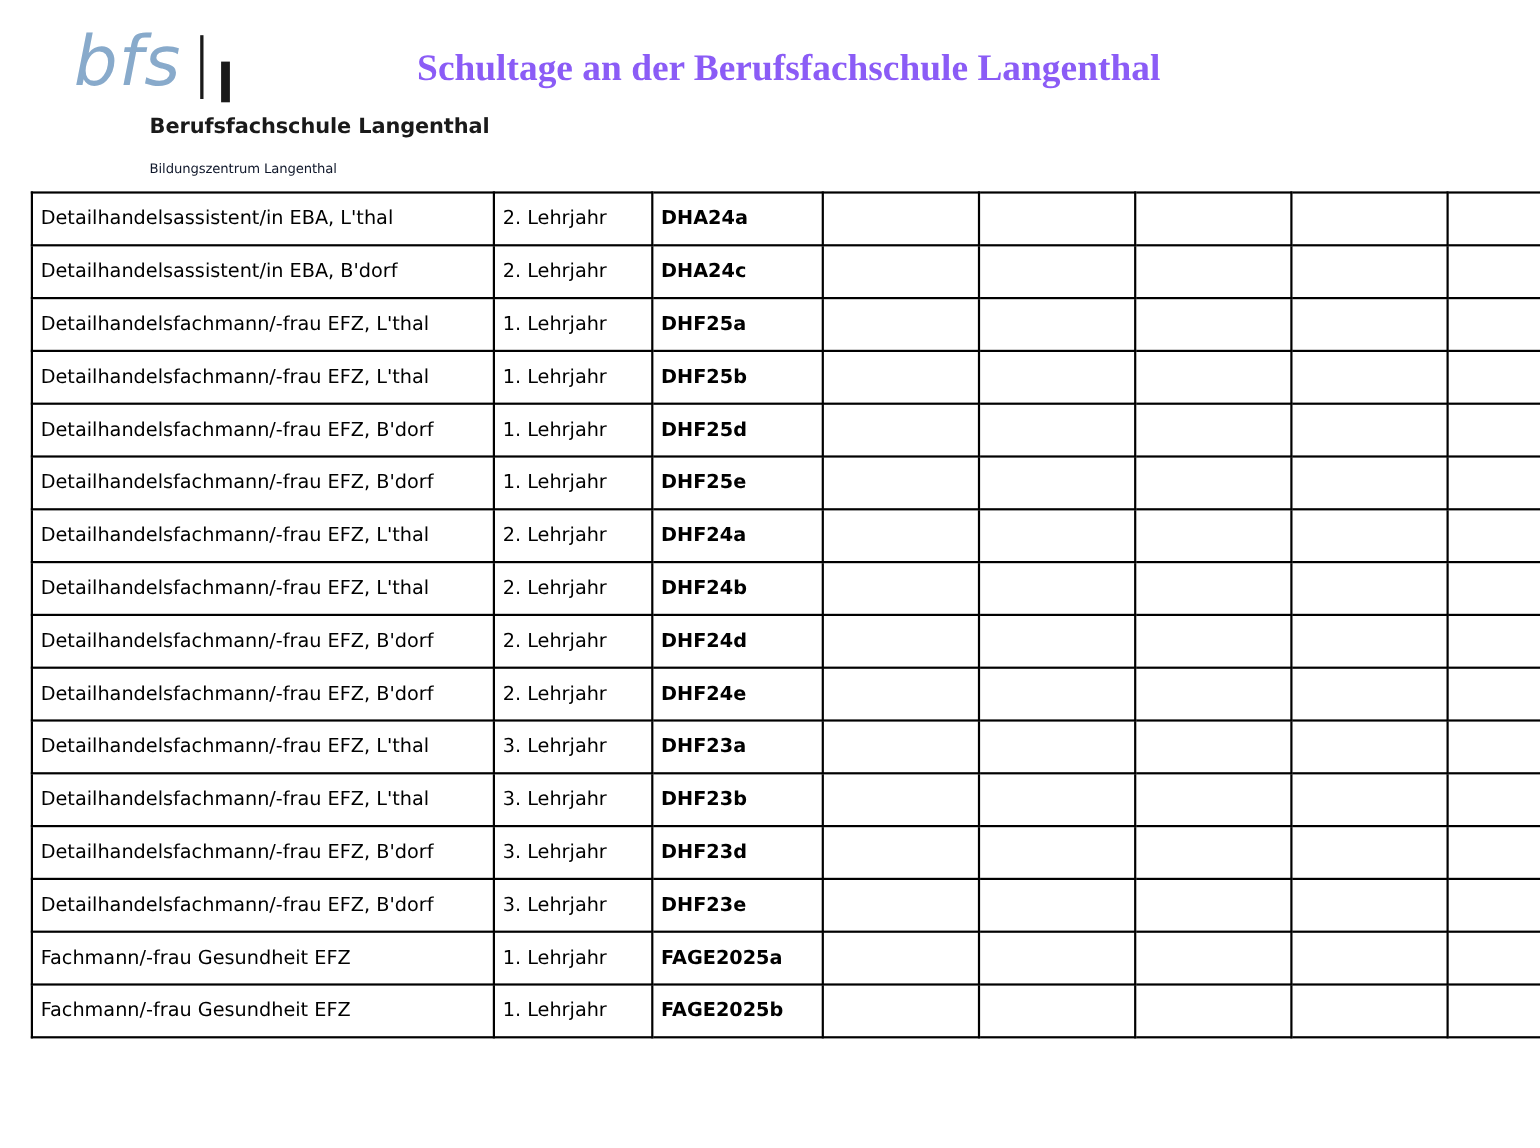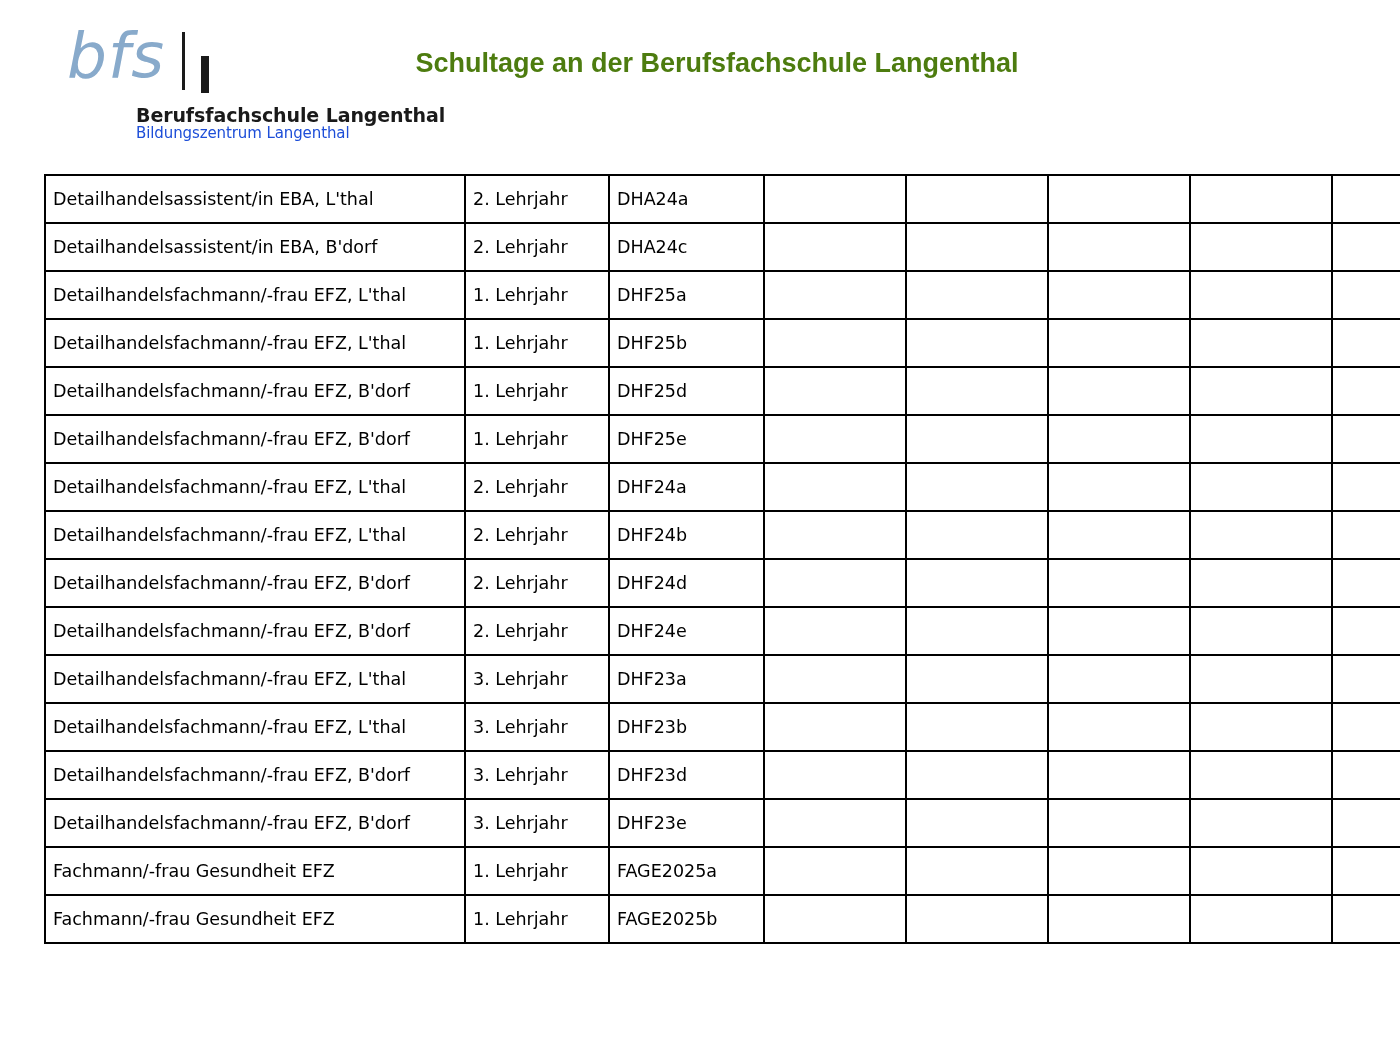--- a/index.html
+++ b/index.html
@@ -88,49 +88,50 @@
     font-size: 19px;
     font-weight: 700;
     color: #1a1a1a;
     letter-spacing: -0.1px;
     line-height: 18px;
     white-space: nowrap;
   }
 
   .logo-line2 {
     font-family: "DejaVu Sans", sans-serif;
-    font-size: 15px;
+    font-size: 12px;
     font-weight: 400;
-    color: #1d4ed8;
+    color: #0f172a;
     letter-spacing: -0.1px;
     line-height: 18px;
     white-space: nowrap;
+    margin-top: 20px;
   }
 
   .title-block {
     position: absolute;
     left: 340px;
     top: 44px;
     width: 720px;
     text-align: center;
   }
 
   .title-line {
-    font-family: Liberation Sans, sans-serif;
-    font-size: 27px;
+    font-family: Liberation Serif, serif;
+    font-size: 34px;
     font-weight: 700;
-    color: #4d7c0f;
+    color: #8b5cf6;
     line-height: 38px;
     white-space: nowrap;
   }
 
   
   .table-wrap {
     position: absolute;
-    left: 44px;
+    left: 28px;
     top: 174px;
     width: 1307px;
   }
 
   table.schedule {
     border-collapse: collapse;
     table-layout: fixed;
     width: 1307px;
     border: 2px solid #000000;
   }
@@ -144,21 +145,21 @@
     color: #000000;
     vertical-align: middle;
     line-height: 20px;
     white-space: nowrap;
     overflow: hidden;
     background: #ffffff;
   }
 
   td.c-name   { width: 404px; }
   td.c-year   { width: 128px; border-radius: 21px; }
-  td.c-code   { width: 139px; }
+  td.c-code   { width: 139px; font-weight: bold; }
   td.c-slot   { width: 126px; padding: 0; }
 
   td.hl { background: #bdd7ee; }
 </style>
 </head>
 <body>
 
 <div class="page">
 
   <div class="header">

